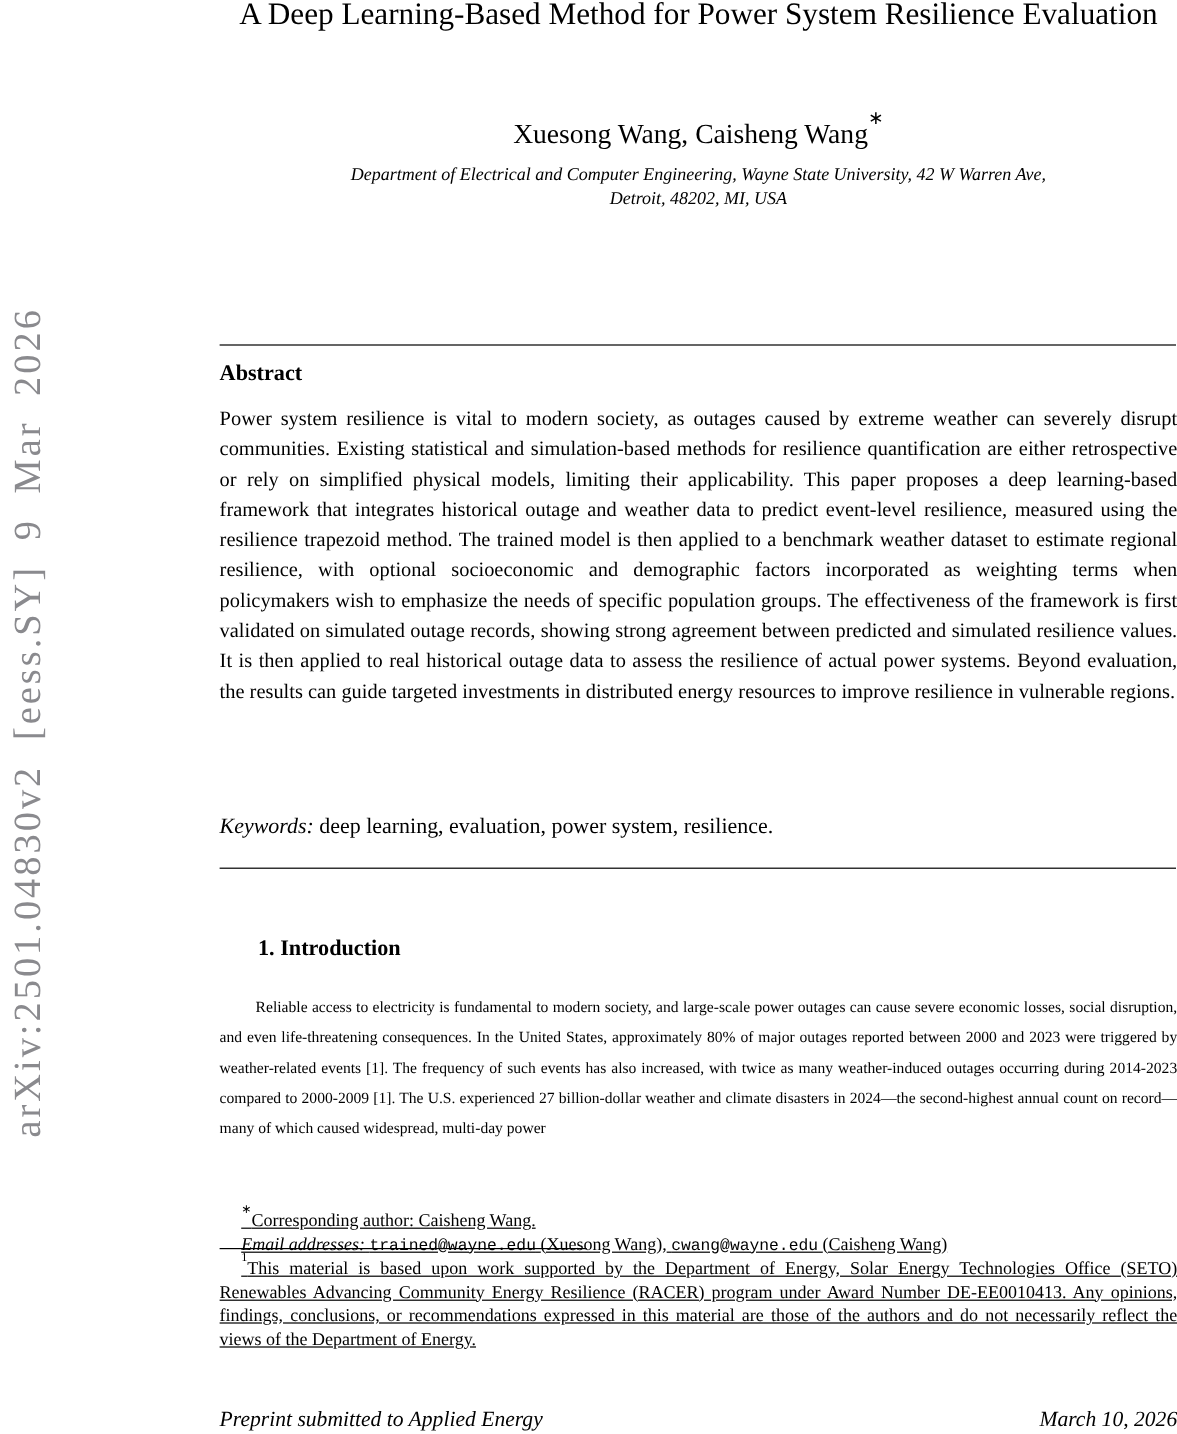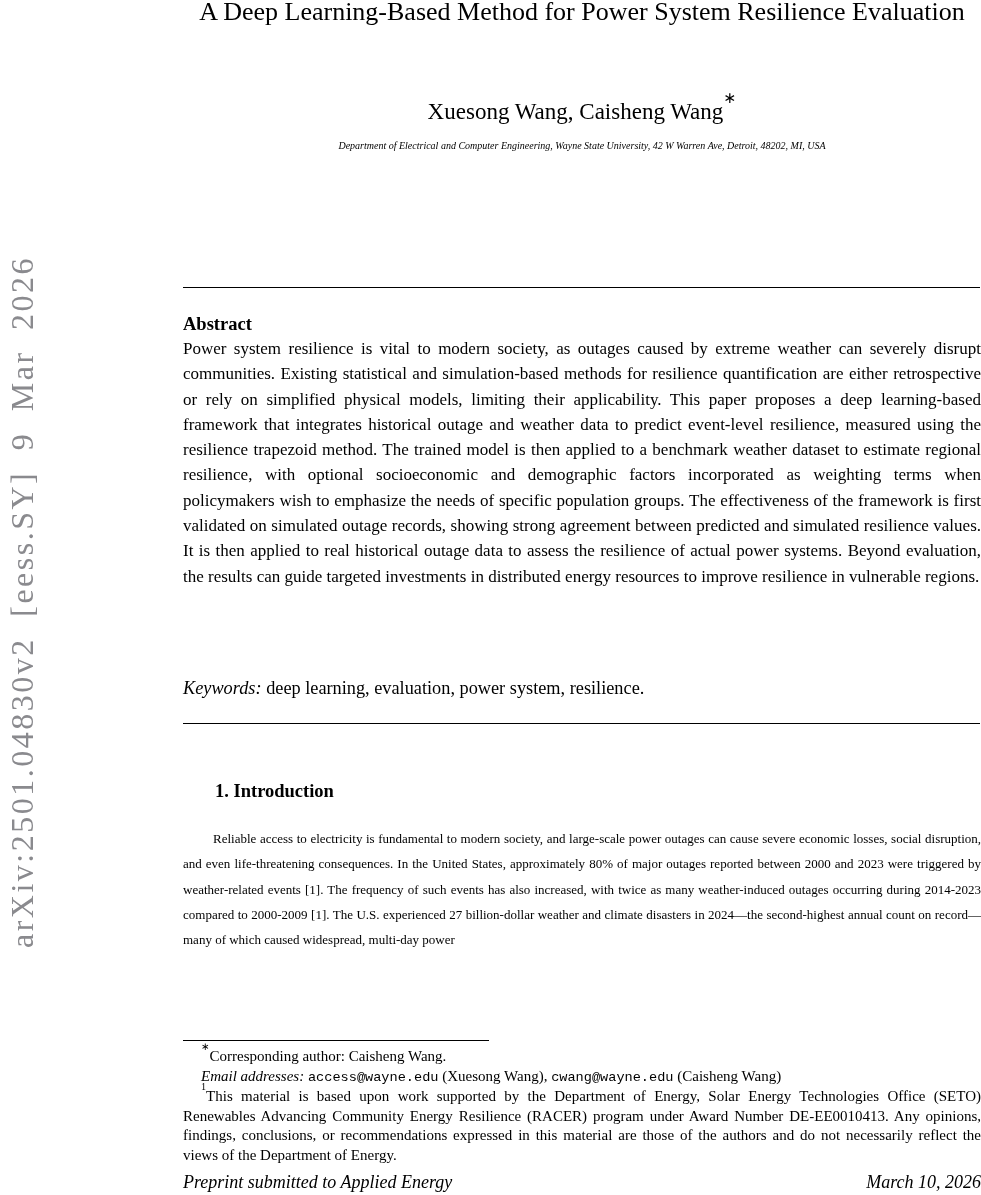--- a/index.html
+++ b/index.html
@@ -13,36 +13,36 @@
   .watermark {
     position:absolute; left:4px; top:948px;
     transform-origin:0 0; transform:rotate(-90deg);
     font-size:32px; color:#8a8a8e; white-space:nowrap;
     letter-spacing:2.5px; word-spacing:10px;
   }
 
   .title { top:-6px; font-size:26px; line-height:36px; text-align:center; font-weight:normal; }
   .authors { top:99px; font-size:23px; text-align:center; }
   .affiliation-wrap { top:136px; text-align:center; }
-  .affiliation { width:615px; margin:0 auto; font-size:10px; font-style:italic; line-height:20px; }
+  .affiliation { width:615px; margin:0 auto; font-size:15px; font-style:italic; line-height:20px; }
 
   .rule { position:absolute; left:183px; width:797px; height:1.4px; background:#000; }
   .rule-top { top:287px; }
   .rule-bottom { top:723px; }
 
-  .abstract-heading { top:314px; font-size:18.5px; font-weight:bold; }
+  .abstract-heading { top:302px; font-size:18.5px; font-weight:bold; }
   .abstract-text { top:336px; font-size:17px; line-height:25.3px; text-align:justify; }
   .keywords { top:678px; font-size:18.3px; }
   .italic { font-style:italic; }
 
   .intro-heading { top:781px; font-size:18.5px; font-weight:bold;margin-left:32px; }
   .intro-text { top:826px; font-size:13px; line-height:25.3px; text-align:justify; text-indent:30px; }
 
   .fn-rule { position:absolute; left:183px; top:1040px; width:306px; height:1px; background:#000; }
-  .footnotes { top:1047px; font-size:15px; line-height:19.5px; }
+  .footnotes { top:1009px; font-size:15px; line-height:19.5px;text-decoration:underline; }
   .footnotes p { text-indent:18px; }
   .footnotes .justified { text-align:justify; }
   sup { font-size:68%; position:relative; top:-0.45em; line-height:0; }
   .mono { font-family:"Liberation Mono", monospace; font-size:13.6px; }
 
   .footer { top:1172px; display:flex; justify-content:space-between; font-size:18px; font-style:italic; }
 </style>
 </head>
 <body>
 
@@ -67,20 +67,20 @@
 <div class="rule rule-bottom"></div>
 
 <h2 class="col intro-heading">1. Introduction</h2>
 
 <p class="col intro-text">Reliable access to electricity is fundamental to modern society, and large-scale power outages can cause severe economic losses, social disruption, and even life-threatening consequences. In the United States, approximately 80% of major outages reported between 2000 and 2023 were triggered by weather-related events [1]. The frequency of such events has also increased, with twice as many weather-induced outages occurring during 2014-2023 compared to 2000-2009 [1]. The U.S. experienced 27 billion-dollar weather and climate disasters in 2024—the second-highest annual count on record—many of which caused widespread, multi-day power</p>
 
 <div class="fn-rule"></div>
 
 <div class="col footnotes">
   <p><sup>∗</sup><span>Corresponding author: Caisheng Wang.</span></p>
-  <p><span class="italic">Email addresses:</span> <span class="mono">access@wayne.edu</span> <span>(Xuesong Wang),</span> <span class="mono">cwang@wayne.edu</span> <span>(Caisheng Wang)</span></p>
+  <p><span class="italic">Email addresses:</span> <span class="mono">trained@wayne.edu</span> <span>(Xuesong Wang),</span> <span class="mono">cwang@wayne.edu</span> <span>(Caisheng Wang)</span></p>
   <p class="justified"><sup>1</sup><span>This material is based upon work supported by the Department of Energy, Solar Energy Technologies Office (SETO) Renewables Advancing Community Energy Resilience (RACER) program under Award Number DE-EE0010413. Any opinions, findings, conclusions, or recommendations expressed in this material are those of the authors and do not necessarily reflect the views of the Department of Energy.</span></p>
 </div>
 
 <div class="col footer">
   <span>Preprint submitted to Applied Energy</span>
   <span>March 10, 2026</span>
 </div>
 
 </body></html>

